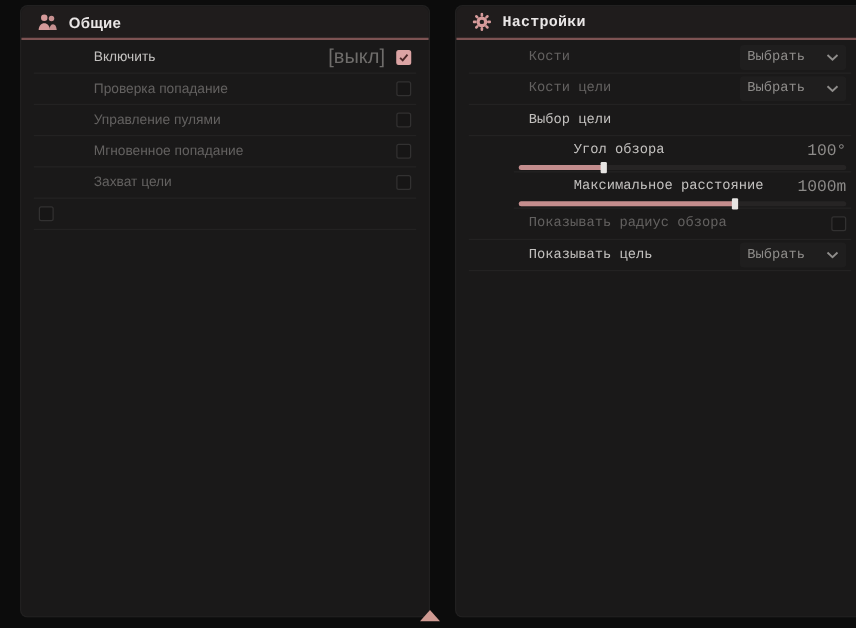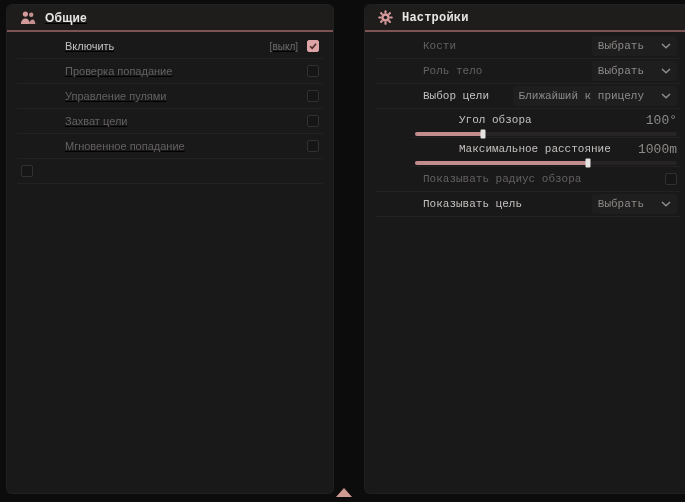--- a/index.html
+++ b/index.html
@@ -12,21 +12,21 @@
   }
   .panel {
     position: absolute;
     top: 4px;
     width: 328px;
     height: 490px;
     background: #1a1919;
     border-radius: 6px;
     border: 1px solid rgba(255,255,255,0.03);
   }
-  .panel.left  { left: 6px; text-decoration: underline; }
+  .panel.left  { left: 16px; }
   .panel.right { left: 364px; font-family: Liberation Mono, monospace; }
 
   .panel-header {
     height: 27px;
     display: flex;
     align-items: center;
     gap: 9px;
     padding: 0 13px;
     background: #1f1c1c;
     border-bottom: 2px solid #7d5353;
@@ -52,21 +52,21 @@
   .row .label {
     flex: 1;
     font-size: 11px;
     color: #c3c1bf;
     white-space: nowrap;
     padding-left: 44px;
   }
   .row.dim .label { color: #636160; }
 
   .hint {
-    font-size: 10px;
+    font-size: 16px;
     color: #6f6d6b;
     margin-right: 9px;
   }
 
   .checkbox {
     width: 12px; height: 12px;
     border: 1px solid #3a3939;
     border-radius: 2px;
     background: #171616;
     display: flex; align-items: center; justify-content: center;
@@ -168,25 +168,25 @@
       </div>
       <div class="row dim">
         <span class="label">Проверка попадание</span>
         <div class="checkbox"></div>
       </div>
       <div class="row dim">
         <span class="label">Управление пулями</span>
         <div class="checkbox"></div>
       </div>
       <div class="row dim">
+        <span class="label">Мгновенное попадание</span>
+        <div class="checkbox"></div>
+      </div>
+      <div class="row dim">
         <span class="label">Захват цели</span>
-        <div class="checkbox"></div>
-      </div>
-      <div class="row dim">
-        <span class="label">Мгновенное попадание</span>
         <div class="checkbox"></div>
       </div>
       <div class="row dim">
         <div class="checkbox"></div>
       </div>
     </div>
 </div>
 
 <div class="panel right">
   <div class="panel-header">
@@ -214,36 +214,30 @@
       <div class="row dim">
         <span class="label">Кости</span>
         <div class="dropdown">
           <span class="value">Выбрать</span>
           <svg width="10" height="6" viewBox="0 0 10 6">
             <polyline points="1,1 5,4.8 9,1" fill="none" stroke="#8f8d8b" stroke-width="1.5"></polyline>
           </svg>
         </div>
       </div>
       <div class="row dim">
-        <span class="label">Роль тело</span>
+        <span class="label">Кости цели</span>
         <div class="dropdown">
           <span class="value">Выбрать</span>
           <svg width="10" height="6" viewBox="0 0 10 6">
             <polyline points="1,1 5,4.8 9,1" fill="none" stroke="#8f8d8b" stroke-width="1.5"></polyline>
           </svg>
         </div>
       </div>
       <div class="row">
         <span class="label">Выбор цели</span>
-        <div class="dropdown">
-          <span class="value">Ближайший к прицелу</span>
-          <svg width="10" height="6" viewBox="0 0 10 6">
-            <polyline points="1,1 5,4.8 9,1" fill="none" stroke="#8f8d8b" stroke-width="1.5"></polyline>
-          </svg>
-        </div>
       </div>
       <div class="row row-slider">
         <div class="slider-top">
           <span class="label">Угол обзора</span>
           <span class="value">100°</span>
         </div>
         <div class="slider-track">
           <div class="slider-fill" style="width: 26%;"></div>
           <div class="slider-handle" style="left: 26%;"></div>
         </div>

